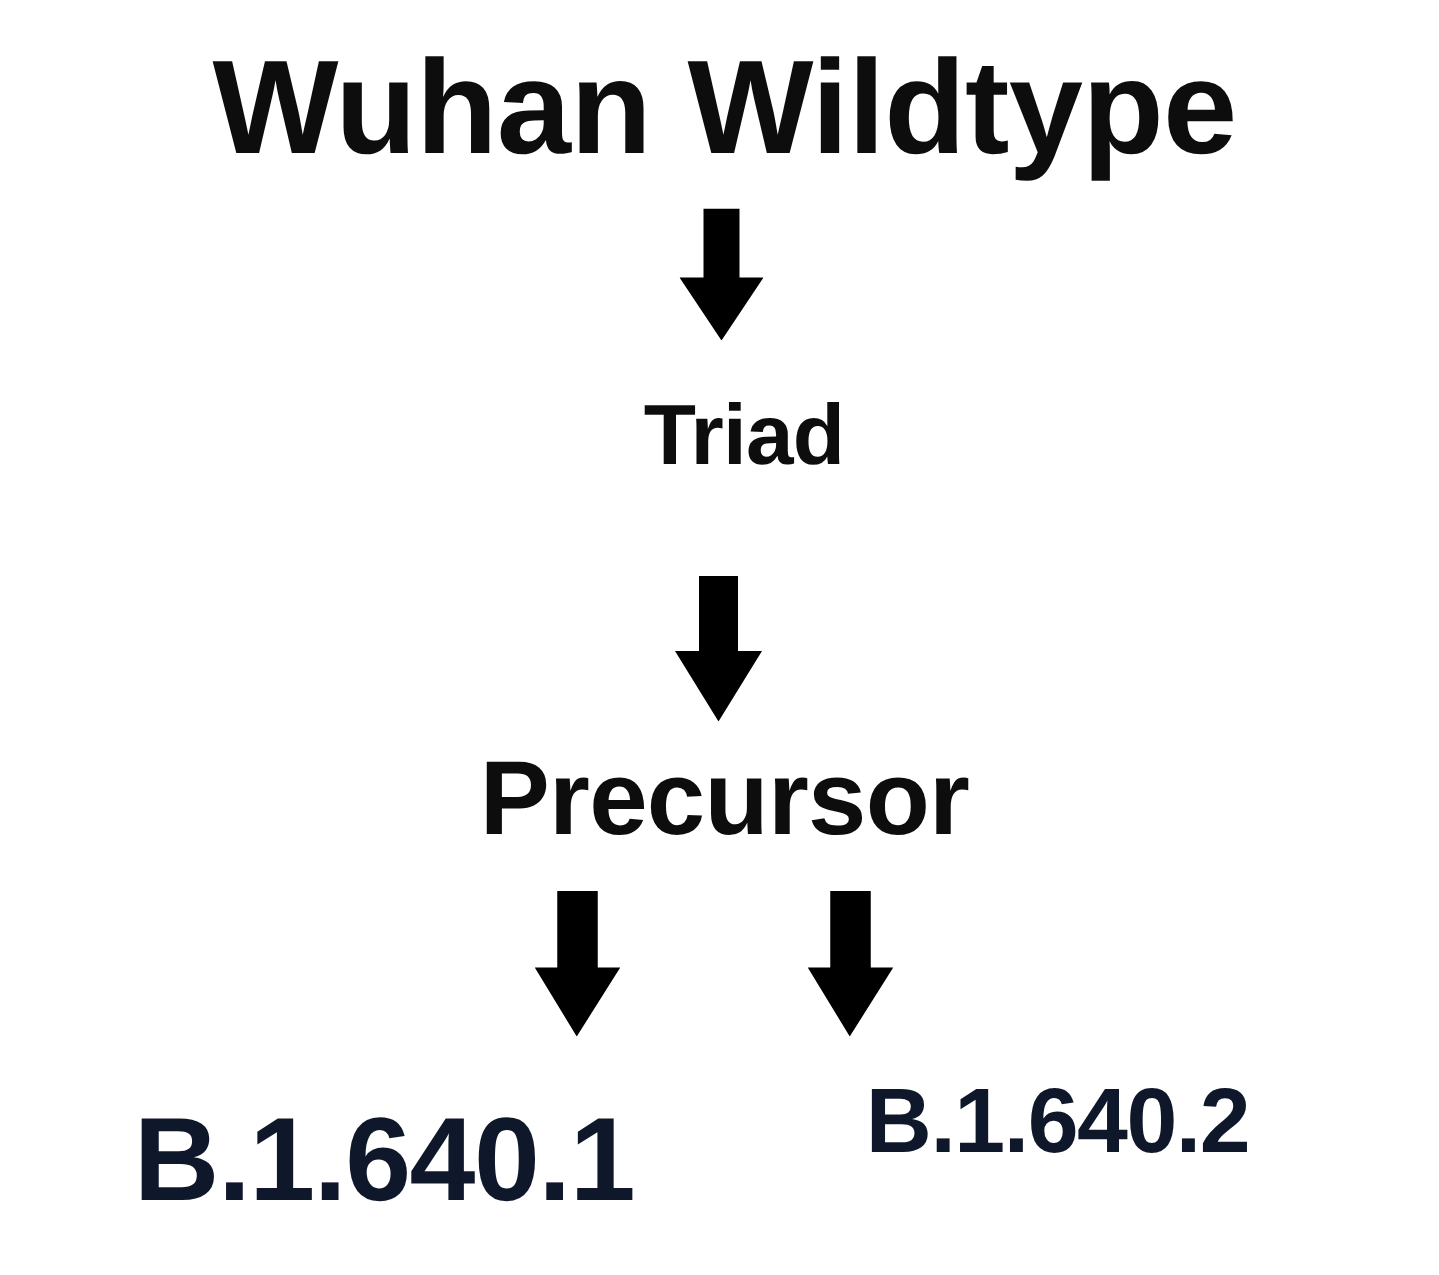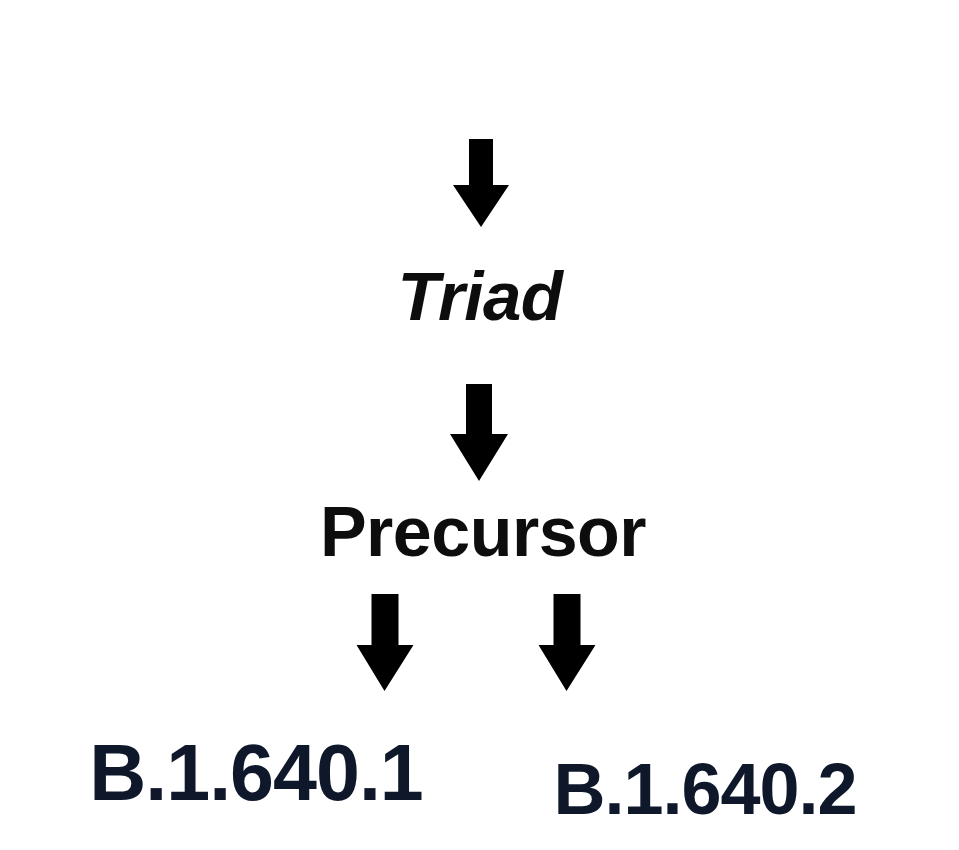--- a/index.html
+++ b/index.html
@@ -34,40 +34,39 @@
   .node-label.red {
     color: #0f172a;
   }
 
   #label-wuhan {
     left: 483px;
     top: 27px;
     font-size: 89px;
   }
   #label-triad {
-    left: 480px;
+    left: 496px;
     top: 262px;
-    font-size: 69px;
-    font-style: italic;
+    font-size: 57px;
   }
   #label-precursor {
     left: 483px;
     top: 497px;
     font-size: 70px;
   }
   #label-b16401 {
     left: 256px;
     top: 733px;
     font-size: 79px;
     letter-spacing: -1px;
   }
   #label-b16402 {
     left: 705px;
-    top: 753px;
-    font-size: 72px;
+    top: 717px;
+    font-size: 61px;
     letter-spacing: -1px;
   }
 
   
   .arrow {
     position: absolute;
     transform: translateX(-50%);
     display: block;
   }
   .arrow svg { display: block; }
@@ -75,20 +74,21 @@
   #arrow-wuhan-triad  { left: 481px; top: 139px;  width: 56px; height: 88px; }
   #arrow-triad-precursor { left: 479px; top: 384px; width: 58px; height: 97px; }
   #arrow-precursor-left  { left: 385px; top: 594px; width: 57px; height: 97px; }
   #arrow-precursor-right { left: 567px; top: 594px; width: 57px; height: 97px; }
 </style>
 </head>
 <body>
 
 <div id="diagram">
 
+  <div class="node-label" id="label-wuhan">Wuhan Wildtype</div>
 
   <span class="arrow" id="arrow-wuhan-triad">
     <svg viewBox="0 0 56 88" width="56" height="88" aria-hidden="true">
       <polygon points="16,0 40,0 40,46 56,46 28,88 0,46 16,46" fill="#000000"></polygon>
     </svg>
   </span>
 
   <div class="node-label" id="label-triad">Triad</div>
 
   <span class="arrow" id="arrow-triad-precursor">

